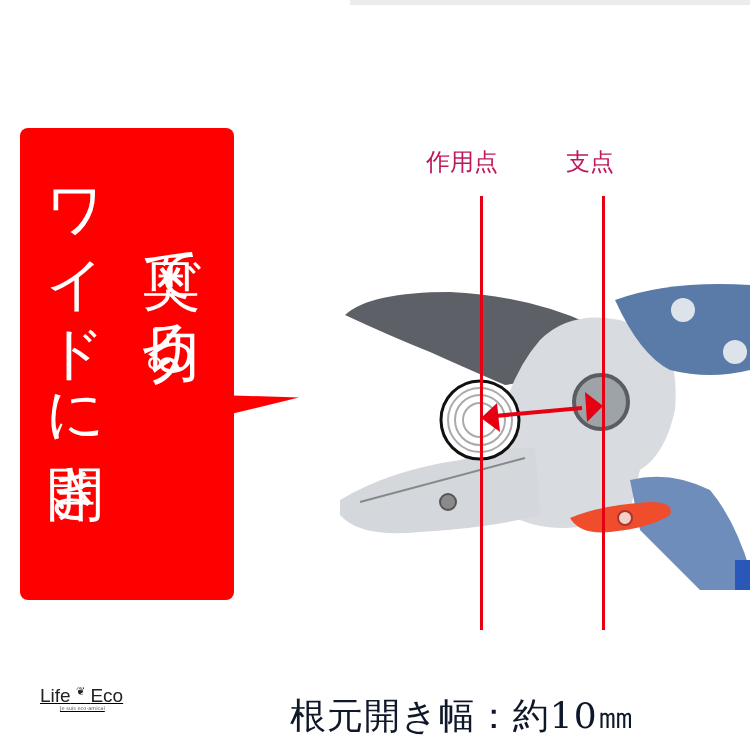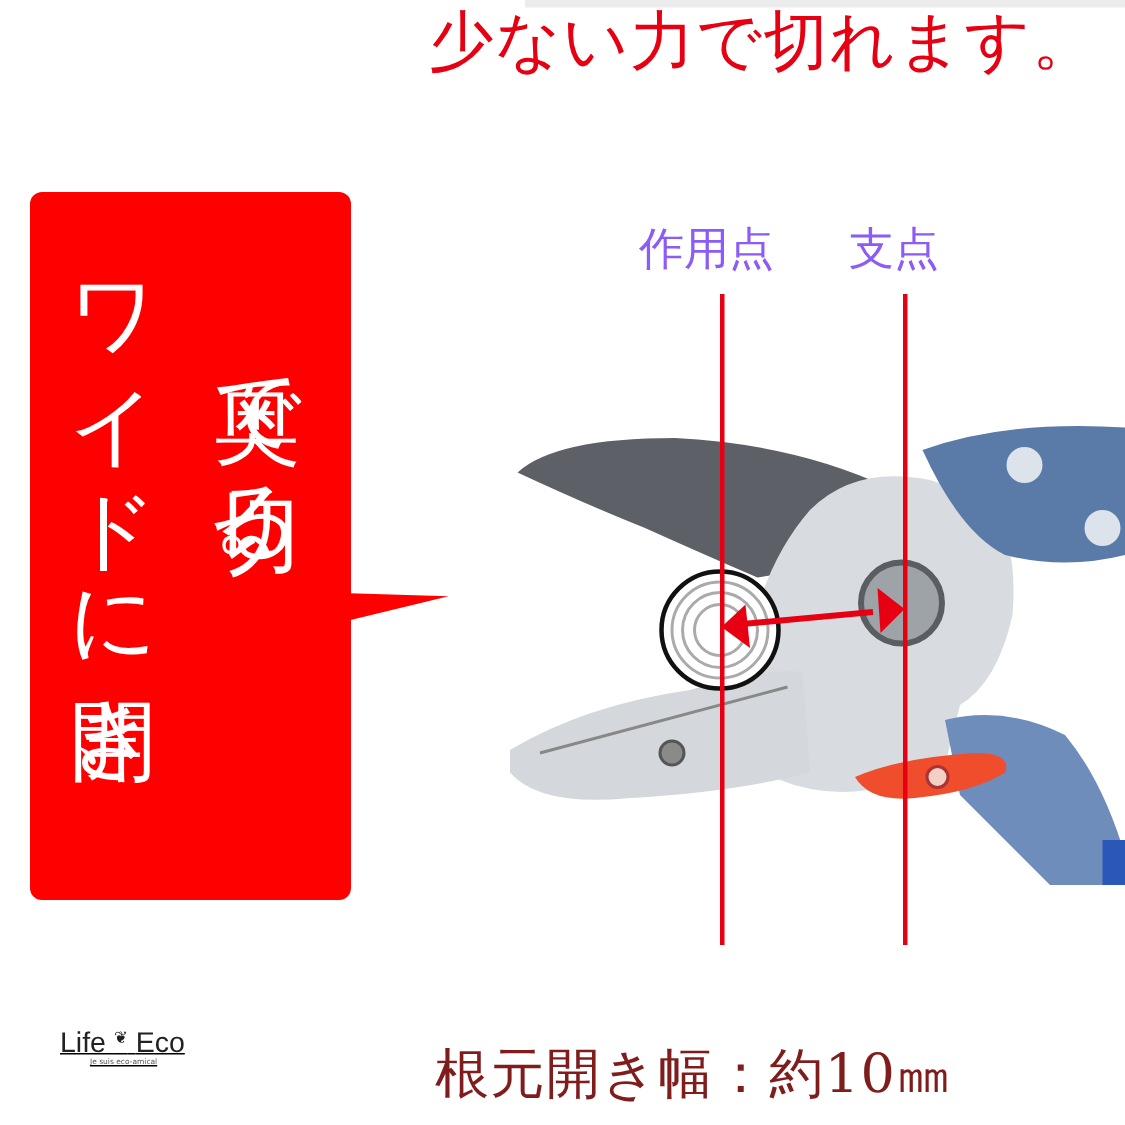--- a/index.html
+++ b/index.html
@@ -10,38 +10,37 @@
               color:#e60012; font-size:43px; line-height:48px; letter-spacing:1px; }
   .callout { position:absolute; left:20px; top:128px; width:214px; height:472px;
              background:#ff0000; border-radius:8px; }
   .callout-tail { position:absolute; left:233px; top:392px; width:0; height:0;
              border-top:9px solid transparent; border-bottom:9px solid transparent;
              border-left:66px solid #ff0000; transform:skewY(-6deg); }
   .vcol { position:absolute; writing-mode:vertical-rl; color:#fff;
           font-size:58px; line-height:60px; letter-spacing:2px; }
   .vcol.c1 { left:46px; top:150px; }
   .vcol.c2 { left:142px; top:210px; }
-  .labels { position:absolute; top:146px; color:#8b5cf6; font-size:30px; }
+  .labels { position:absolute; top:146px; color:#be185d; font-size:24px; }
   .label-a { left:426px; }
   .label-b { left:566px;font-family:Liberation Mono, monospace; }
   .vline { position:absolute; width:3px; background:#e60012; top:196px; height:434px; }
   .photo { position:absolute; left:330px; top:270px; width:420px; height:320px; }
-  .footer-text { position:absolute; left:290px; top:692px; color:#7f1d1d;
+  .footer-text { position:absolute; left:290px; top:692px; color:#0f172a;
                  font-family:"DejaVu Serif", serif; font-size:36px; letter-spacing:1px; }
   .logo { position:absolute; left:40px; top:685px;text-decoration:underline; }
   .logo-main { font-family:"Liberation Sans", sans-serif; font-size:19px; color:#222; }
   .logo-sub { font-size:5px; color:#555; margin-left:20px; margin-top:-2px; }
 </style>
 </head>
 <body>
 
 <div class="topbar"></div>
 
 <div class="headline">
-  <div>少ない力で切れます。</div>
 </div>
 
 <div class="callout"></div>
 <div class="callout-tail"></div>
 <div class="vcol c1">ワイドに開き、</div>
 <div class="vcol c2">奥で切る。</div>
 
 <div class="labels label-a">作用点</div>
 <div class="labels label-b">支点</div>
 

